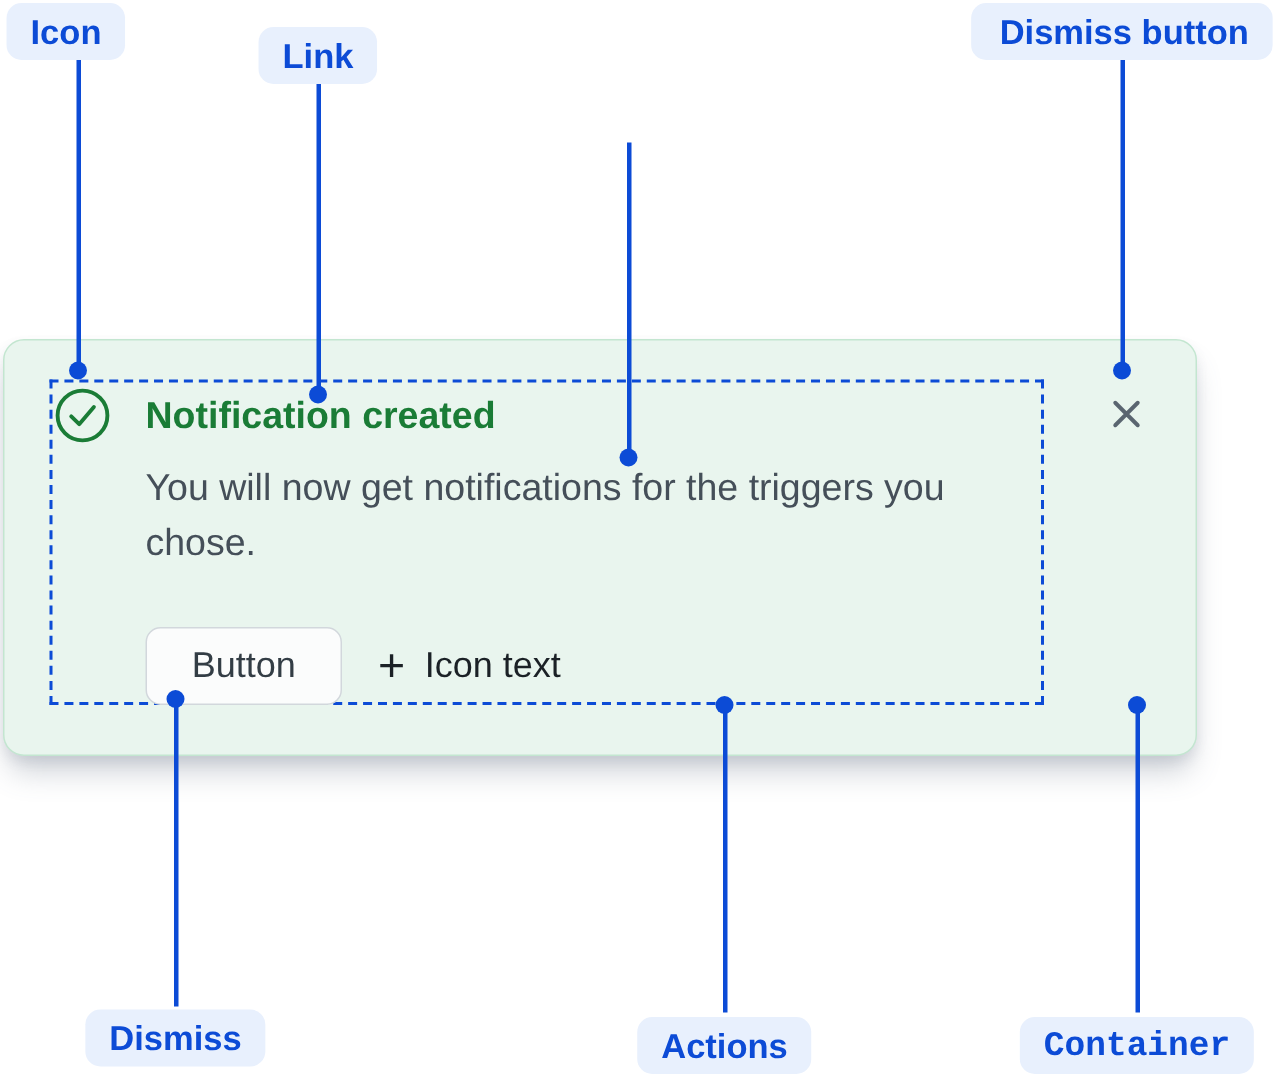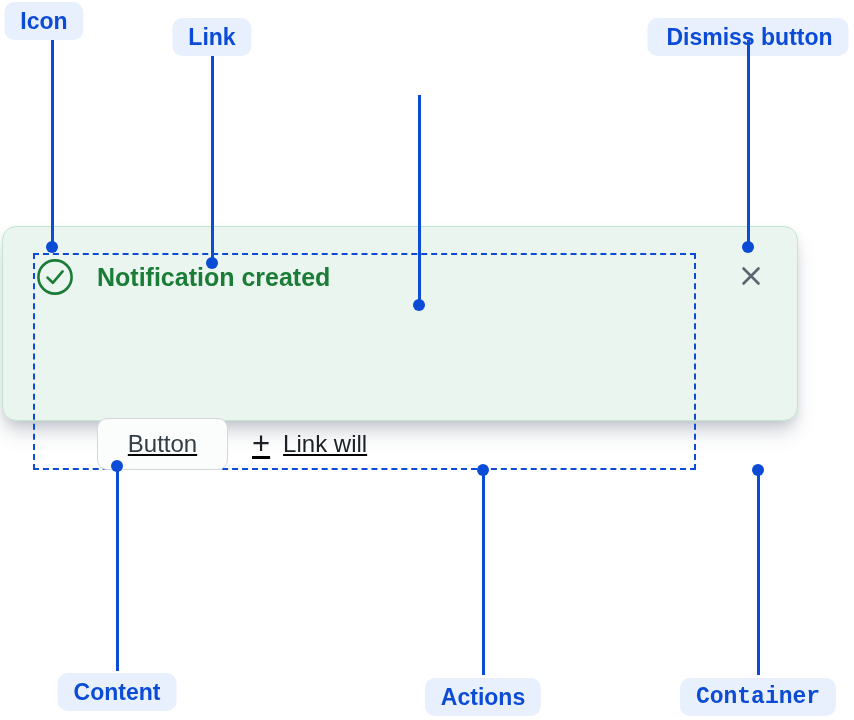--- a/index.html
+++ b/index.html
@@ -48,21 +48,21 @@
     position:absolute;
     width:12px;height:12px;
     border-radius:50%;
     background:var(--annotation-blue);
   }
 
   
   .flag{
     position:absolute;
     left:2px; top:226px;
-    width:796px; height:195px;
+    width:796px; height:278px;
     background:var(--card-bg);
     border:1.5px solid var(--card-border);
     border-radius:14px;
     box-shadow:0 14px 20px -4px rgba(90,102,124,0.30), 0 4px 8px rgba(90,102,124,0.12);
   }
   .content-outline{
     position:absolute;
     left:30px; top:26px;
     width:663px; height:217px;
     border:2.5px dashed var(--annotation-blue);
@@ -89,21 +89,20 @@
     font-weight:400;
     line-height:37px;
     color:var(--description-gray);
   }
   .actions{
     position:absolute;
     left:94px; top:191px;
     display:flex;
     align-items:center;
     gap:24px;
-    text-decoration:underline;
   }
   .btn{
     min-width:131px;
     height:52px;
     padding:0 26px;
     background:var(--button-bg);
     border:1.5px solid var(--button-border);
     border-radius:10px;
     font-family:"Liberation Sans", sans-serif;
     font-size:24px;
@@ -150,26 +149,27 @@
 
     <span class="success-icon">
       <svg width="38" height="38" viewBox="0 0 38 38" fill="none">
         <circle cx="19" cy="19" r="16.6" stroke="currentColor" stroke-width="2.6"></circle>
         <path d="M11.5 19.6 L16.8 24.8 L26.6 13.4" stroke="currentColor" stroke-width="2.6" stroke-linecap="round" stroke-linejoin="round"></path>
       </svg>
     </span>
 
     <h2 class="flag-title">Notification created</h2>
 
+    <p class="flag-desc">You will now get notifications for the triggers you chose.</p>
 
     <div class="actions">
       <button class="btn">Button</button>
       <a class="link">
         <span class="plus">+</span>
-        <span>Link will</span>
+        <span>Icon text</span>
       </a>
     </div>
 
     <button class="dismiss">
       <svg width="30" height="30" viewBox="0 0 30 30" fill="none">
         <path d="M7.5 7.5 L22.5 22.5 M22.5 7.5 L7.5 22.5" stroke="currentColor" stroke-width="2.6" stroke-linecap="round"></path>
       </svg>
     </button>
   </div>
 
@@ -177,27 +177,27 @@
   <div class="line" style="left:51px; top:40px; height:202px;"></div>
   <div class="dot" style="left:46px; top:241px;"></div>
 
   <div class="pill" style="left:212px; top:18px;">Link</div>
   <div class="line" style="left:211px; top:56px; height:202px;"></div>
   <div class="dot" style="left:206px; top:257px;"></div>
 
   <div class="line" style="left:418px; top:95px; height:205px;"></div>
   <div class="dot" style="left:413px; top:299px;"></div>
 
-  <div class="pill" style="left:748px; top:18px;padding-left:19px;">Dismiss button</div>
+  <div class="pill" style="left:748px; top:2px;padding-left:19px;">Dismiss button</div>
   <div class="line" style="left:747px; top:40px; height:202px;"></div>
   <div class="dot" style="left:742px; top:241px;"></div>
 
   <div class="dot" style="left:111px; top:460px;"></div>
   <div class="line" style="left:116px; top:471px; height:200px;"></div>
-  <div class="pill" style="left:117px; top:673px;">Content</div>
+  <div class="pill" style="left:117px; top:673px;">Dismiss</div>
 
   <div class="dot" style="left:477px; top:464px;"></div>
   <div class="line" style="left:482px; top:475px; height:200px;"></div>
   <div class="pill" style="left:483px; top:678px;">Actions</div>
 
   <div class="dot" style="left:752px; top:464px;"></div>
   <div class="line" style="left:757px; top:475px; height:200px;"></div>
   <div class="pill" style="left:758px; top:678px;font-family:Liberation Mono, monospace;">Container</div>
 
 </div>

